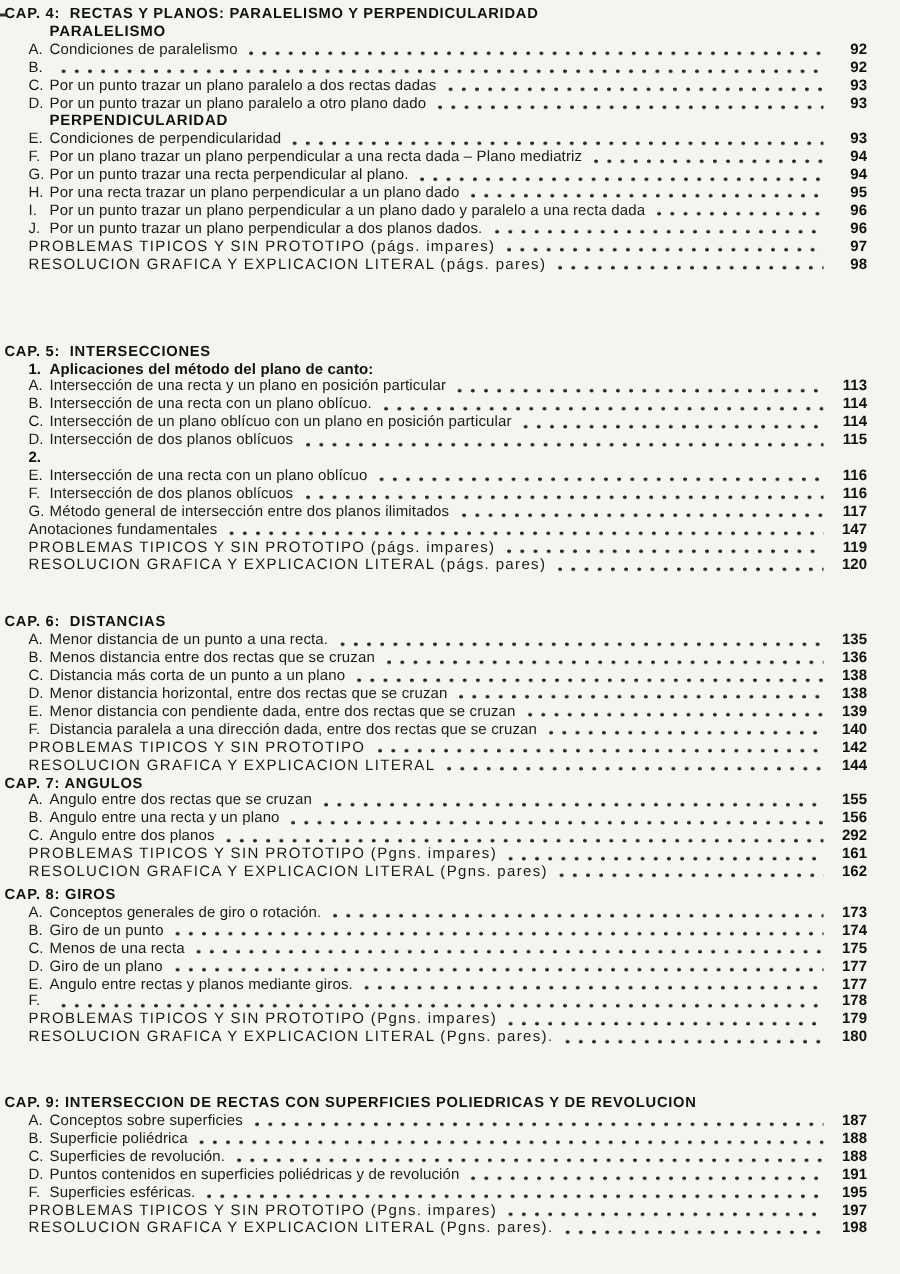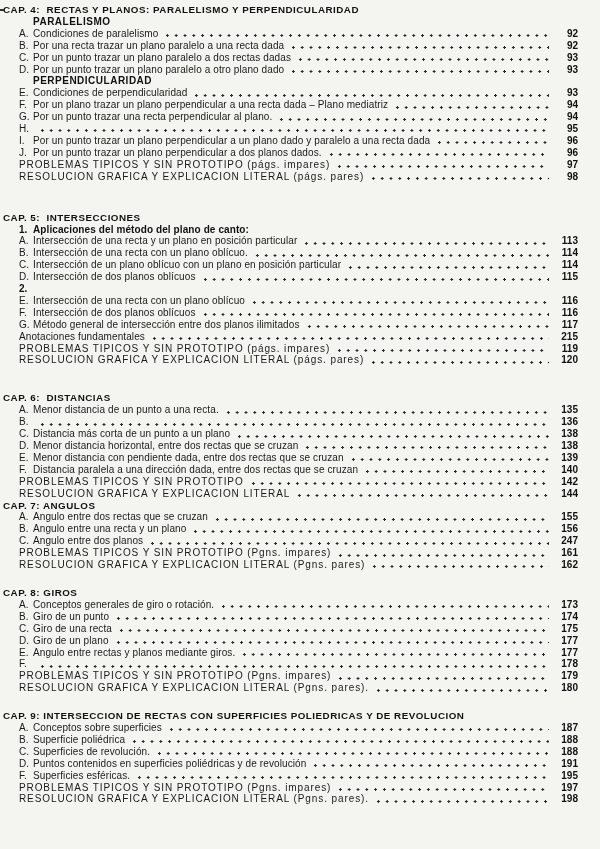--- a/index.html
+++ b/index.html
@@ -24,25 +24,25 @@
   }
   .scan-dash {
     position: absolute;
     left: 0;
     top: 9px;
     width: 5px;
     height: 2px;
     background: #2e2e2e;
   }
   .chapter { margin: 0; }
-  #chapters .chapter:nth-of-type(2) { margin-top: 29px; }
+  #chapters .chapter:nth-of-type(2) { margin-top: 46px; }
   #chapters .chapter:nth-of-type(3) { margin-top: 26px; }
   #chapters .chapter:nth-of-type(4) { }
-  #chapters .chapter:nth-of-type(5) { margin-top: 16px; }
-  #chapters .chapter:nth-of-type(6) { margin-top: 16px; }
+  #chapters .chapter:nth-of-type(5) { margin-top: 3px; }
+  #chapters .chapter:nth-of-type(6) { margin-top: 32px; }
 
   .chapter-title {
     margin: 0;
     font-size: 9.8px;
     font-weight: 700;
     line-height: 11.9px;
     letter-spacing: 0.5px;
     white-space: pre;
     color: #111;
   }
@@ -109,21 +109,20 @@
 
   <div class="row row-item">
     <span class="label">A.</span>
     <span class="text">Condiciones de paralelismo</span>
     <span class="leader"></span>
     <span class="pagenum">92</span>
   </div>
 
   <div class="row row-item">
     <span class="label">B.</span>
-    <span class="text">Por una recta trazar un plano paralelo a una recta dada</span>
     <span class="leader"></span>
     <span class="pagenum">92</span>
   </div>
 
   <div class="row row-item">
     <span class="label">C.</span>
     <span class="text">Por un punto trazar un plano paralelo a dos rectas dadas</span>
     <span class="leader"></span>
     <span class="pagenum">93</span>
   </div>
@@ -158,20 +157,21 @@
 
   <div class="row row-item">
     <span class="label">G.</span>
     <span class="text">Por un punto trazar una recta perpendicular al plano.</span>
     <span class="leader"></span>
     <span class="pagenum">94</span>
   </div>
 
   <div class="row row-item">
     <span class="label">H.</span>
+    <span class="text">Por una recta trazar un plano perpendicular a un plano dado</span>
     <span class="leader"></span>
     <span class="pagenum">95</span>
   </div>
 
   <div class="row row-item">
     <span class="label">I.</span>
     <span class="text">Por un punto trazar un plano perpendicular a un plano dado y paralelo a una recta dada</span>
     <span class="leader"></span>
     <span class="pagenum">96</span>
   </div>
@@ -261,21 +261,21 @@
     <span class="label">G.</span>
     <span class="text">Método general de intersección entre dos planos ilimitados</span>
     <span class="leader"></span>
     <span class="pagenum">117</span>
   </div>
 
   <div class="row row-item-noletter">
     
     <span class="text">Anotaciones fundamentales</span>
     <span class="leader"></span>
-    <span class="pagenum">215</span>
+    <span class="pagenum">147</span>
   </div>
 
   <div class="row row-plain">
     
     <span class="text">PROBLEMAS TIPICOS Y SIN PROTOTIPO (págs. impares)</span>
     <span class="leader"></span>
     <span class="pagenum">119</span>
   </div>
 
   <div class="row row-plain">
@@ -292,20 +292,21 @@
     <div class="rows">
   <div class="row row-item">
     <span class="label">A.</span>
     <span class="text">Menor distancia de un punto a una recta.</span>
     <span class="leader"></span>
     <span class="pagenum">135</span>
   </div>
 
   <div class="row row-item">
     <span class="label">B.</span>
+    <span class="text">Menos distancia entre dos rectas que se cruzan</span>
     <span class="leader"></span>
     <span class="pagenum">136</span>
   </div>
 
   <div class="row row-item">
     <span class="label">C.</span>
     <span class="text">Distancia más corta de un punto a un plano</span>
     <span class="leader"></span>
     <span class="pagenum">138</span>
   </div>
@@ -361,21 +362,21 @@
     <span class="label">B.</span>
     <span class="text">Angulo entre una recta y un plano</span>
     <span class="leader"></span>
     <span class="pagenum">156</span>
   </div>
 
   <div class="row row-item">
     <span class="label">C.</span>
     <span class="text">Angulo entre dos planos</span>
     <span class="leader"></span>
-    <span class="pagenum">247</span>
+    <span class="pagenum">292</span>
   </div>
 
   <div class="row row-plain">
     
     <span class="text">PROBLEMAS TIPICOS Y SIN PROTOTIPO (Pgns. impares)</span>
     <span class="leader"></span>
     <span class="pagenum">161</span>
   </div>
 
   <div class="row row-plain">
@@ -399,21 +400,21 @@
 
   <div class="row row-item">
     <span class="label">B.</span>
     <span class="text">Giro de un punto</span>
     <span class="leader"></span>
     <span class="pagenum">174</span>
   </div>
 
   <div class="row row-item">
     <span class="label">C.</span>
-    <span class="text">Giro de una recta</span>
+    <span class="text">Menos de una recta</span>
     <span class="leader"></span>
     <span class="pagenum">175</span>
   </div>
 
   <div class="row row-item">
     <span class="label">D.</span>
     <span class="text">Giro de un plano</span>
     <span class="leader"></span>
     <span class="pagenum">177</span>
   </div>

